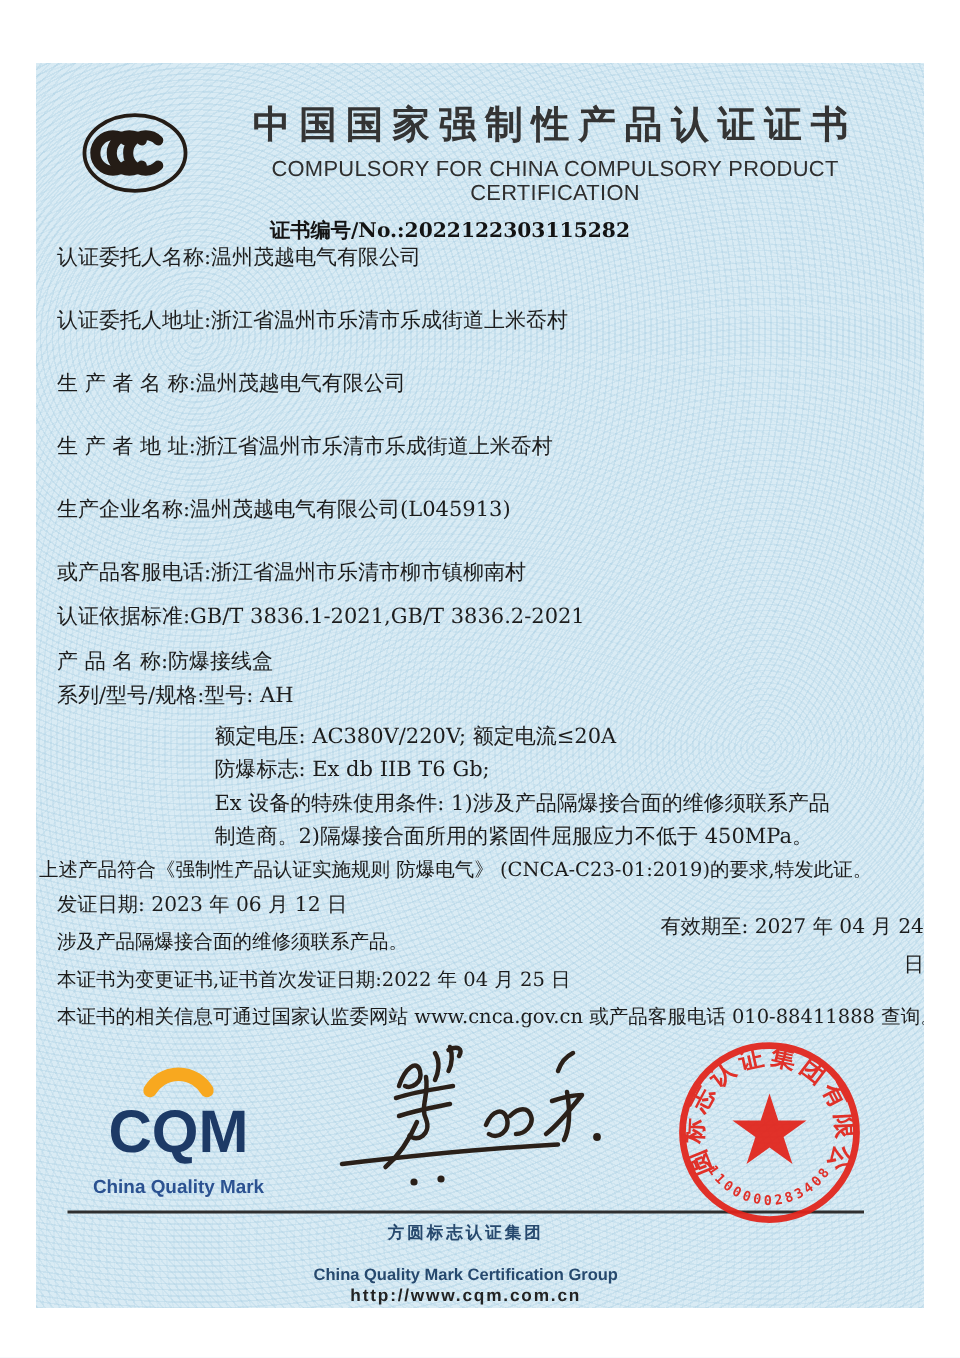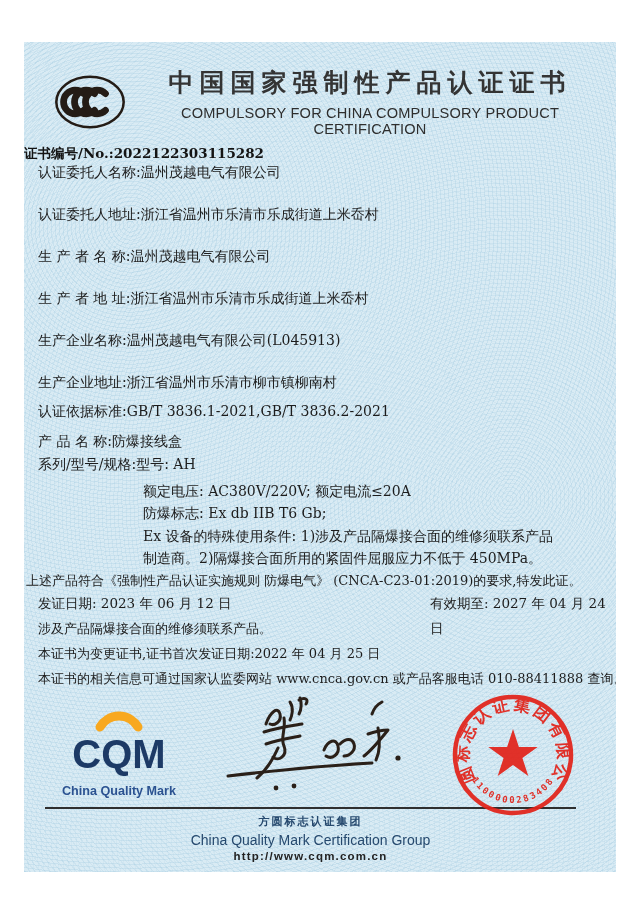--- a/index.html
+++ b/index.html
@@ -19,46 +19,46 @@
   }
 
   .hdr { display:flex; align-items:center; padding-top:24px; }
   .ccc-logo { width:88px; height:64px; margin-left:22px; flex:0 0 auto; }
   .titles { flex:1; text-align:center; padding-right:10px; }
   .title-cn { font-size:25px; font-weight:600; letter-spacing:6px; color:#343434;
               font-family:"DejaVu Sans","Liberation Sans",sans-serif; }
   .title-en { font-size:14.6px; color:#2e2e2e; margin-top:6px; letter-spacing:0.2px;
               font-family:"Liberation Sans","DejaVu Sans",sans-serif; }
 
-  .certno { text-align:left; padding-right:40px; margin-top:8px;
+  .certno { text-align:center; padding-right:40px; margin-top:8px;
             font-size:13.5px; font-weight:bold; color:#141414; }
 
   .fields { padding-left:14px; padding-right:16px; font-size:14px; }
   .frow { line-height:19px; margin-bottom:23px; white-space:nowrap; }
   .frow .lbl { display:inline-block; }
   .frow.tight1 { margin-bottom:10px; }
   .frow.tight2 { margin-bottom:11px; }
   .frow.tight3 { margin-bottom:4px; }
   .frow.tight4 { margin-bottom:0; }
   .specs { margin-top:6px; padding-left:105px; line-height:22.4px; white-space:nowrap; }
 
   .statement { padding-left:2px; padding-right:10px; font-size:13px; line-height:20px;
                margin-top:1px; white-space:nowrap; }
   .dates { padding-left:14px; position:relative; font-size:13.5px; line-height:25px; }
-  .dates .valid { position:absolute; left:406px; top:0; }
+  .dates .valid { position:absolute; left:406px; top:15px;text-align:right; }
   .notes { padding-left:14px; font-size:13px; line-height:25.3px; }
   .note { white-space:nowrap; }
 
   .spacer { height:115px; }
   .sep { margin:0 40px 0 21px; border-top:2px solid #2f2f2f; }
 
   .footer { margin:5px 40px 0 21px; text-align:center;
             font-family:"Liberation Sans","DejaVu Sans",sans-serif; }
   .f-org-cn { font-size:11px; font-weight:bold; letter-spacing:2px; color:#26496e; }
-  .f-org-en { font-size:14px; color:#26496e; margin-top:3px; }
+  .f-org-en { font-size:11px; color:#26496e; margin-top:15px;font-weight:bold; }
   .f-url { font-size:11.5px; font-weight:bold; color:#222; letter-spacing:1.2px; margin-top:2px; }
 
   .cqm-logo { position:absolute; left:30px; top:668px; width:130px; height:100px; }
   .signature { position:absolute; left:196px; top:648px; width:215px; height:135px; }
   .stamp { position:absolute; left:424px; top:648px; width:130px; height:130px; opacity:.93; }
 </style>
 </head>
 <body>
 
 <div class="page">
@@ -78,21 +78,21 @@
     </div>
 
     <div class="certno">证书编号/No.:2022122303115282</div>
 
     <div class="fields">
       <div class="frow"><span class="lbl">认证委托人名称:</span><span>温州茂越电气有限公司</span></div>
       <div class="frow"><span class="lbl">认证委托人地址:</span><span>浙江省温州市乐清市乐成街道上米岙村</span></div>
       <div class="frow"><span class="lbl">生 产 者 名 称:</span><span>温州茂越电气有限公司</span></div>
       <div class="frow"><span class="lbl">生 产 者 地 址:</span><span>浙江省温州市乐清市乐成街道上米岙村</span></div>
       <div class="frow"><span class="lbl">生产企业名称:</span><span>温州茂越电气有限公司(L045913)</span></div>
-      <div class="frow tight1"><span class="lbl">生产企业地址:</span><span>浙江省温州市乐清市柳市镇柳南村</span></div>
+      <div class="frow tight1"><span class="lbl">或产品客服电话:</span><span>浙江省温州市乐清市柳市镇柳南村</span></div>
       <div class="frow tight2"><span class="lbl">认证依据标准:</span><span>GB/T 3836.1-2021,GB/T 3836.2-2021</span></div>
       <div class="frow tight3"><span class="lbl">产  品  名  称:</span><span>防爆接线盒</span></div>
       <div class="frow tight4"><span class="lbl">系列/型号/规格:</span><span>型号: AH</span></div>
       <div class="specs">
         <div>额定电压: AC380V/220V; 额定电流≤20A</div>
         <div>防爆标志: Ex db IIB T6 Gb;</div>
         <div>Ex 设备的特殊使用条件: 1)涉及产品隔爆接合面的维修须联系产品</div>
         <div>制造商。2)隔爆接合面所用的紧固件屈服应力不低于 450MPa。</div>
       </div>
     </div>

